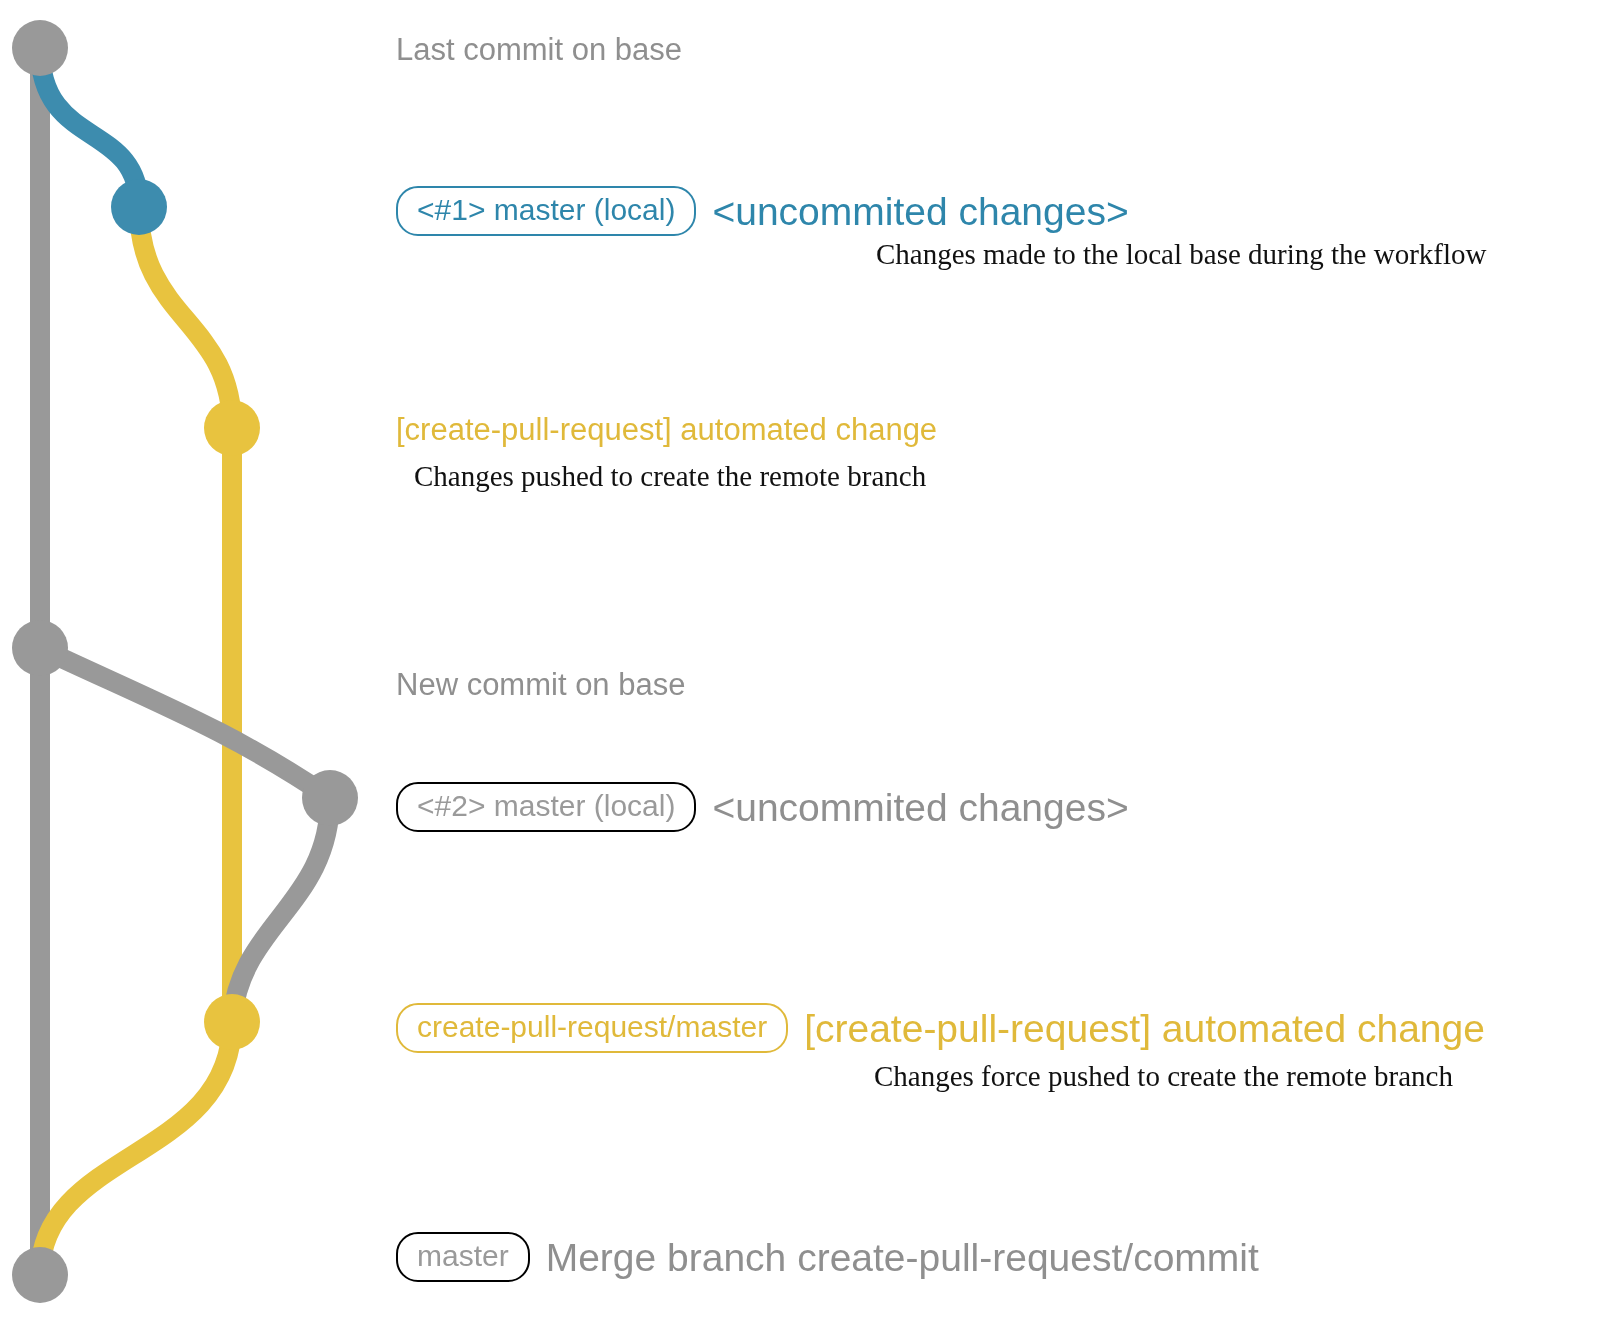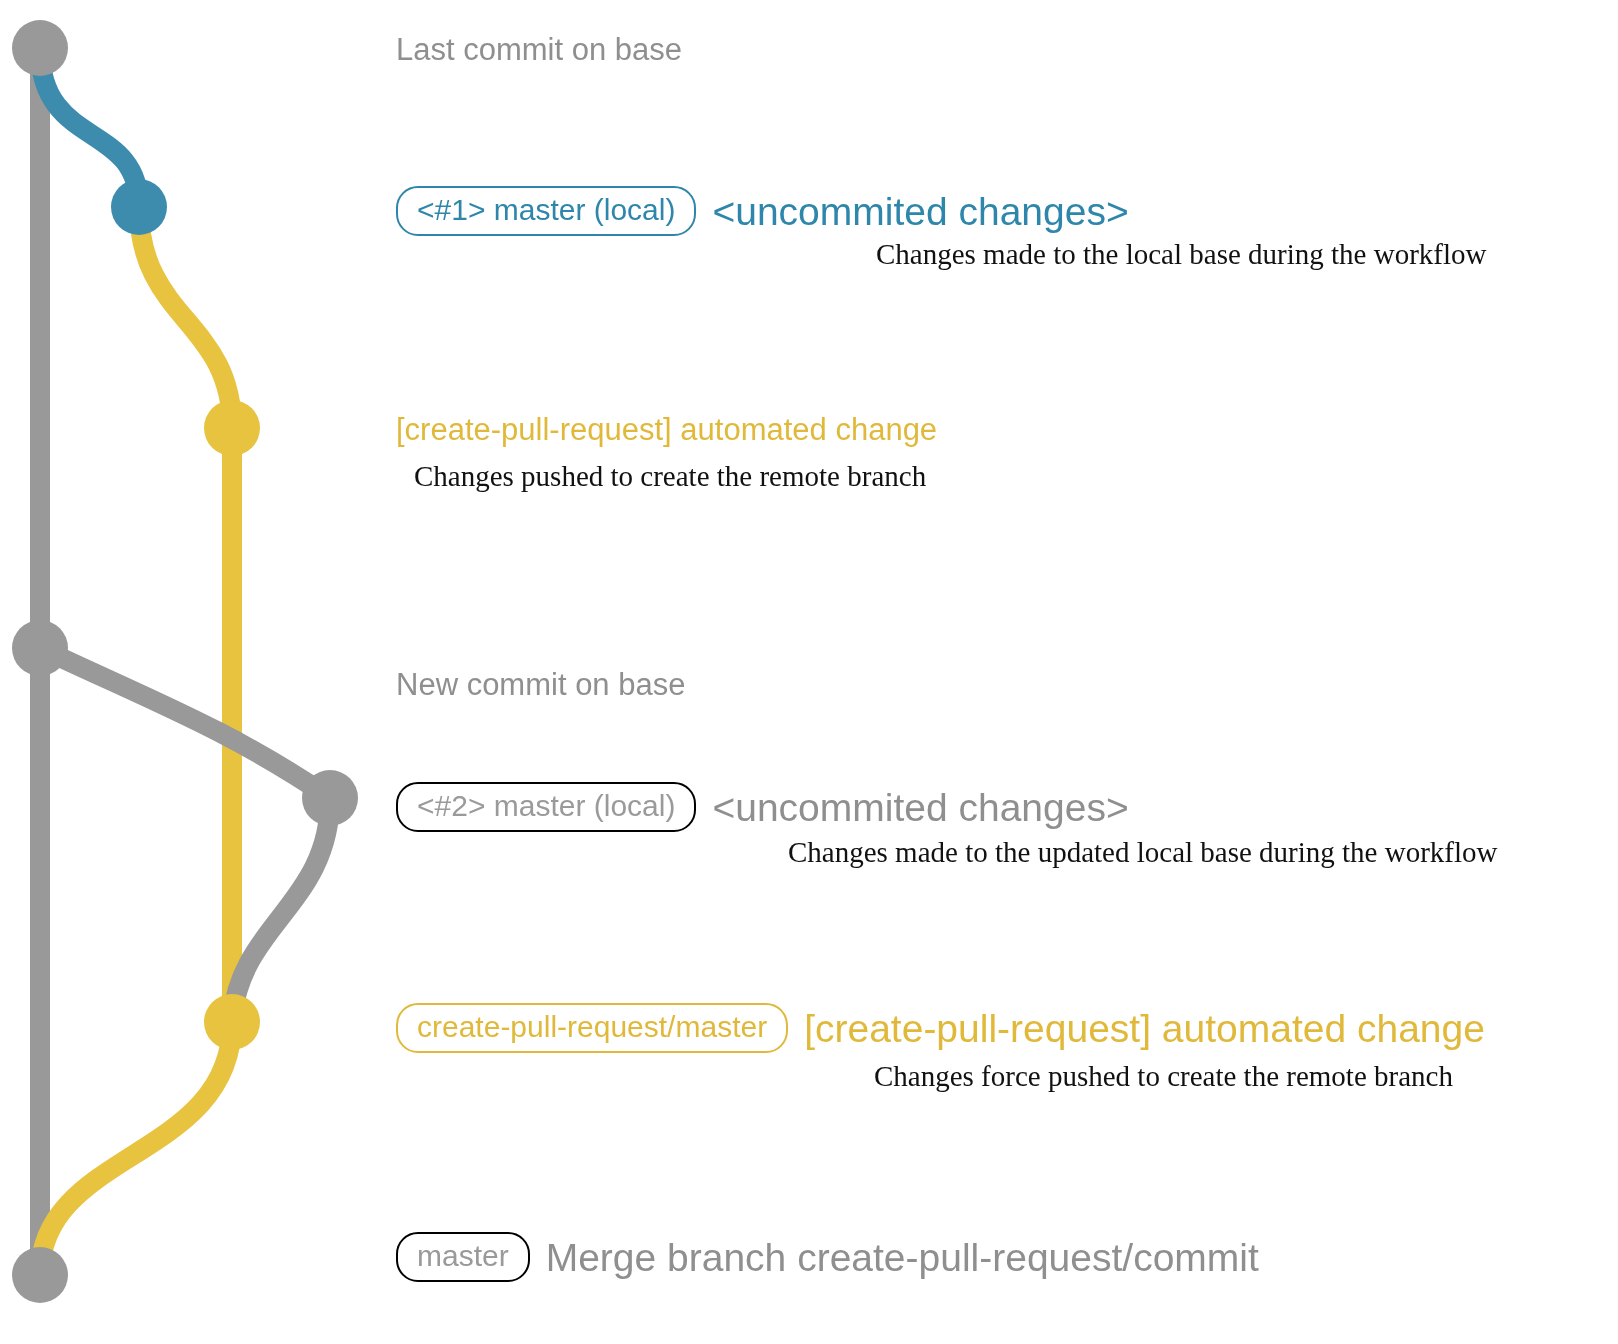--- a/index.html
+++ b/index.html
@@ -151,21 +151,20 @@
   <div class="row" style="top:667px;text-align:center;">
     <div class="plain-title">New commit on base</div>
   </div>
 
   <div class="row" style="top:782px;">
     <div class="badge-line">
       <span class="badge">&lt;#2&gt; master (local)</span>
       <span class="subject">&lt;uncommited changes&gt;</span>
     </div>
   </div>
-  <div class="caption" style="left:788px; top:838px;">Changes made to the updated local base during the workflow</div>
 
   <div class="row" style="top:1003px;">
     <div class="badge-line">
       <span class="badge gold">create-pull-request/master</span>
       <span class="subject gold">[create-pull-request] automated change</span>
     </div>
   </div>
   <div class="caption" style="left:874px; top:1062px;">Changes force pushed to create the remote branch</div>
 
   <div class="row" style="top:1232px;">

